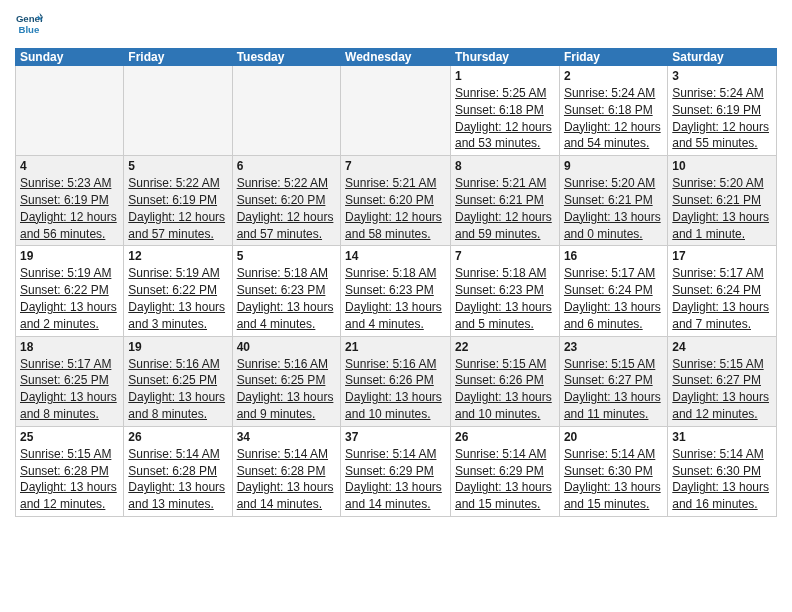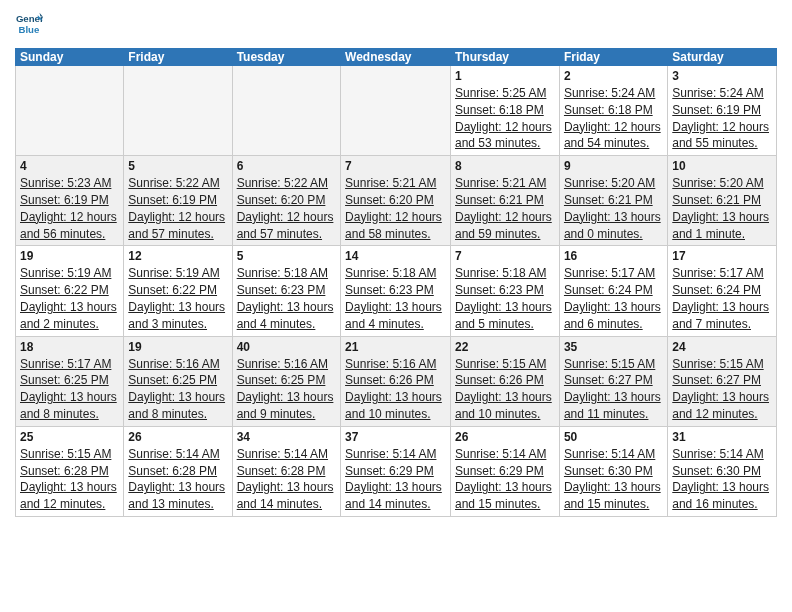--- a/index.html
+++ b/index.html
@@ -278,21 +278,21 @@
 and 10 minutes.</div>
         </td>
         <td>
           <span class="day-num">22</span>
           <div class="day-info" style="white-space: pre-line;">Sunrise: 5:15 AM
 Sunset: 6:26 PM
 Daylight: 13 hours
 and 10 minutes.</div>
         </td>
         <td>
-          <span class="day-num">35</span>
+          <span class="day-num">23</span>
           <div class="day-info" style="white-space: pre-line;">Sunrise: 5:15 AM
 Sunset: 6:27 PM
 Daylight: 13 hours
 and 11 minutes.</div>
         </td>
         <td>
           <span class="day-num">24</span>
           <div class="day-info" style="white-space: pre-line;">Sunrise: 5:15 AM
 Sunset: 6:27 PM
 Daylight: 13 hours
@@ -329,21 +329,21 @@
 and 14 minutes.</div>
         </td>
         <td>
           <span class="day-num">26</span>
           <div class="day-info" style="white-space: pre-line;">Sunrise: 5:14 AM
 Sunset: 6:29 PM
 Daylight: 13 hours
 and 15 minutes.</div>
         </td>
         <td>
-          <span class="day-num">50</span>
+          <span class="day-num">20</span>
           <div class="day-info" style="white-space: pre-line;">Sunrise: 5:14 AM
 Sunset: 6:30 PM
 Daylight: 13 hours
 and 15 minutes.</div>
         </td>
         <td>
           <span class="day-num">31</span>
           <div class="day-info" style="white-space: pre-line;">Sunrise: 5:14 AM
 Sunset: 6:30 PM
 Daylight: 13 hours

